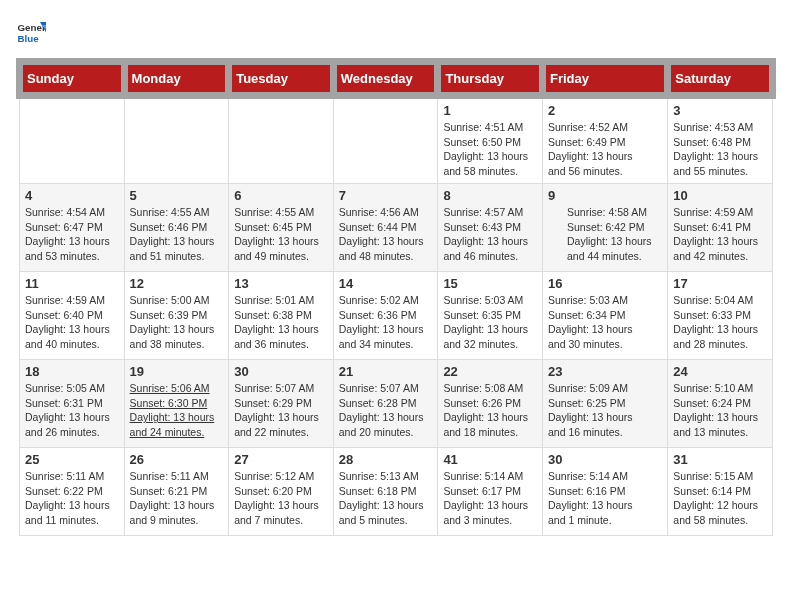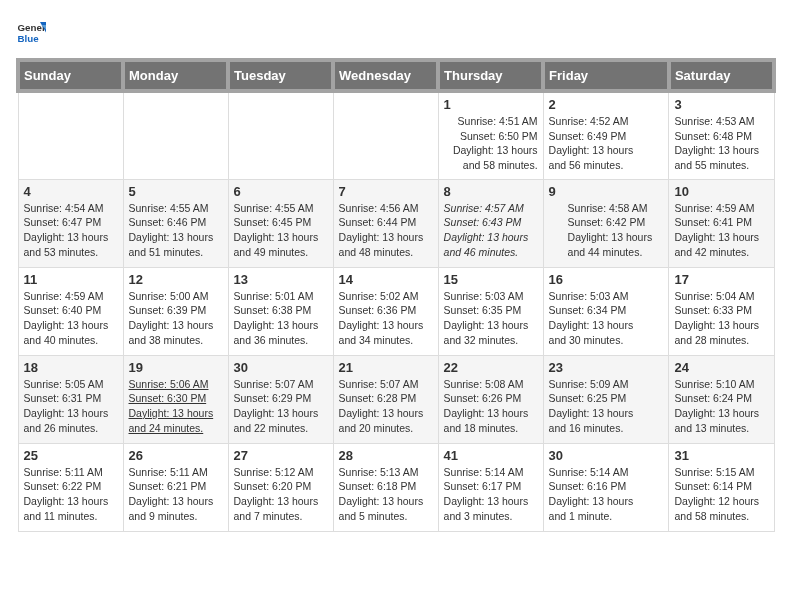--- a/index.html
+++ b/index.html
@@ -36,26 +36,26 @@
     .subtitle {
       font-size: 16px;
       color: #555;
     }
     table {
       width: 100%;
       border-collapse: collapse;
       font-size: 11px;
     }
     thead tr th {
-      background: #737373;
+      background: #b91c1c;
       color: #fff;
       padding: 6px 4px;
       text-align: left;
       font-size: 13px;
-      border: 4px solid #a3a3a3;
+      border: 7px solid #a3a3a3;
     }
     tbody tr td {
       border: 1px solid #ddd;
       vertical-align: top;
       padding: 4px 5px;
       min-height: 80px;
       height: 88px;
       background: #fff;
     }
     tbody tr:nth-child(even) td {
@@ -112,21 +112,21 @@
       </tr>
   </thead>
   <tbody id="calendar-body">
   <tr>
         <td class="empty-cell"></td>
         <td class="empty-cell"></td>
         <td class="empty-cell"></td>
         <td class="empty-cell"></td>
         <td>
           <span class="day-number">1</span>
-          <div class="day-info" style="white-space: pre-line; text-align: right;">Sunrise: 4:51 AM
+          <div class="day-info" style="white-space: pre-line;">Sunrise: 4:51 AM
 Sunset: 6:50 PM
 Daylight: 13 hours
 and 58 minutes.</div>
         </td>
         <td>
           <span class="day-number">2</span>
           <div class="day-info" style="white-space: pre-line;">Sunrise: 4:52 AM
 Sunset: 6:49 PM
 Daylight: 13 hours
 and 56 minutes.</div>
@@ -163,21 +163,21 @@
         </td>
         <td>
           <span class="day-number">7</span>
           <div class="day-info" style="white-space: pre-line;">Sunrise: 4:56 AM
 Sunset: 6:44 PM
 Daylight: 13 hours
 and 48 minutes.</div>
         </td>
         <td>
           <span class="day-number">8</span>
-          <div class="day-info" style="white-space: pre-line; font-style: italic;">Sunrise: 4:57 AM
+          <div class="day-info" style="white-space: pre-line;">Sunrise: 4:57 AM
 Sunset: 6:43 PM
 Daylight: 13 hours
 and 46 minutes.</div>
         </td>
         <td>
           <span class="day-number">9</span>
           <div class="day-info" style="white-space: pre-line; margin-left: 19px;">Sunrise: 4:58 AM
 Sunset: 6:42 PM
 Daylight: 13 hours
 and 44 minutes.</div>

